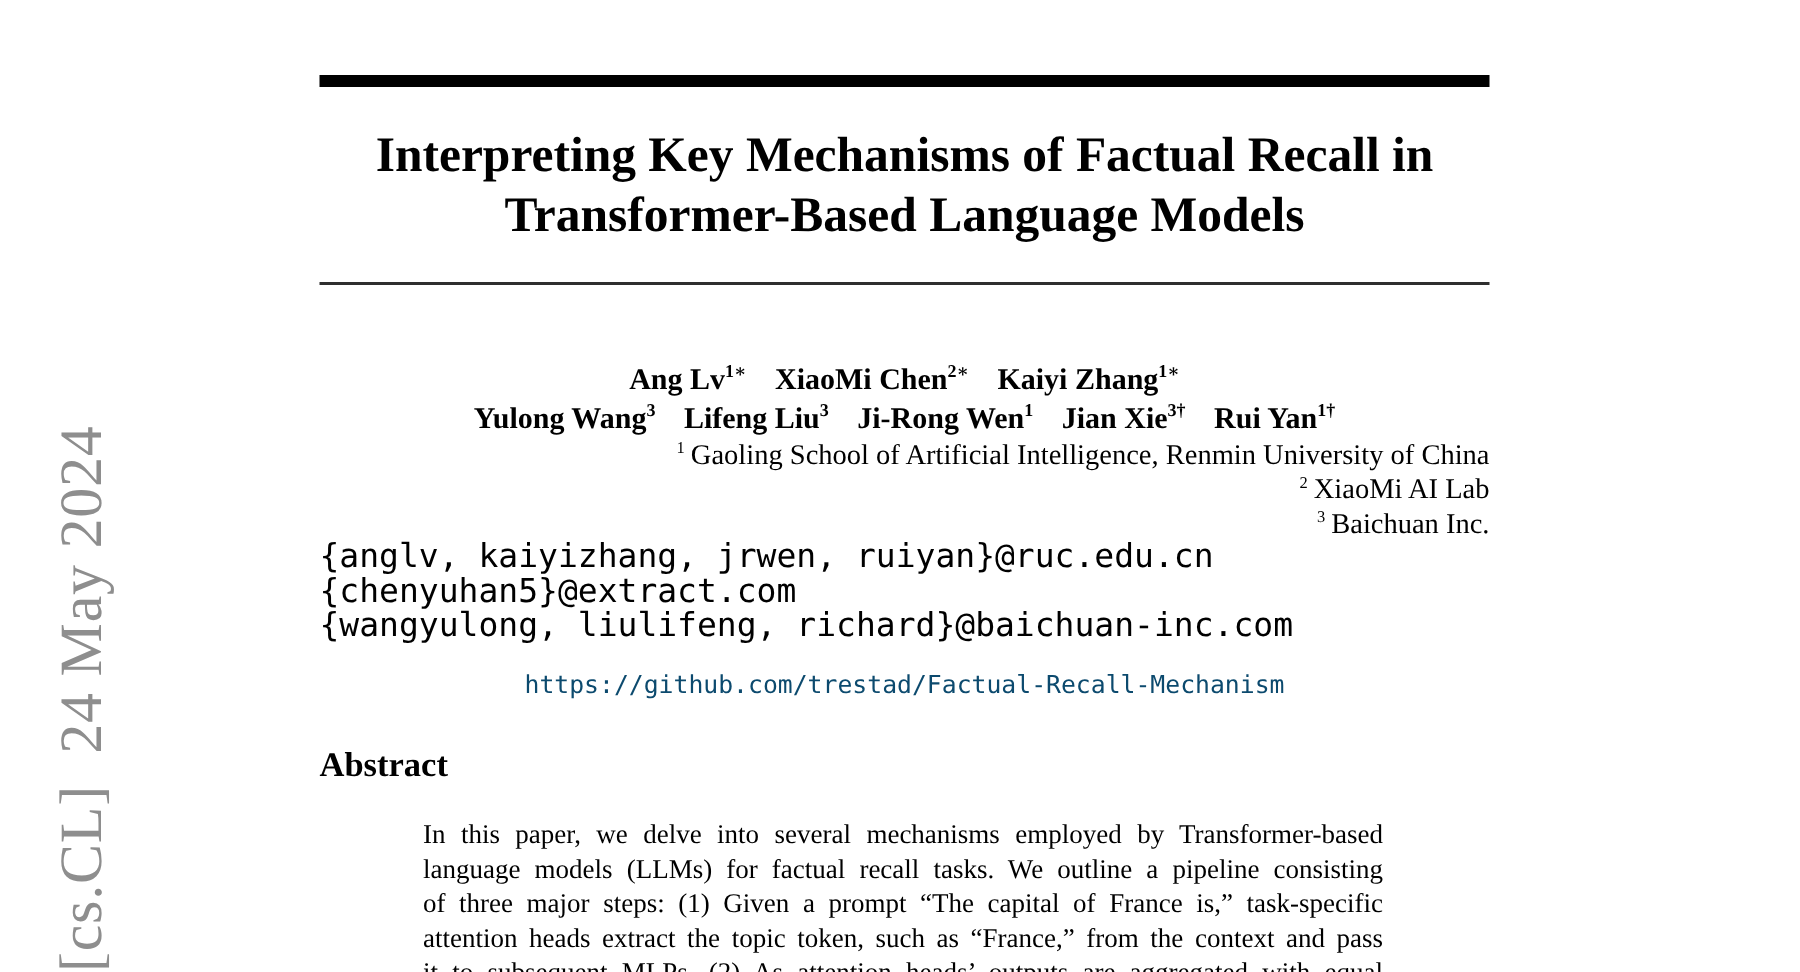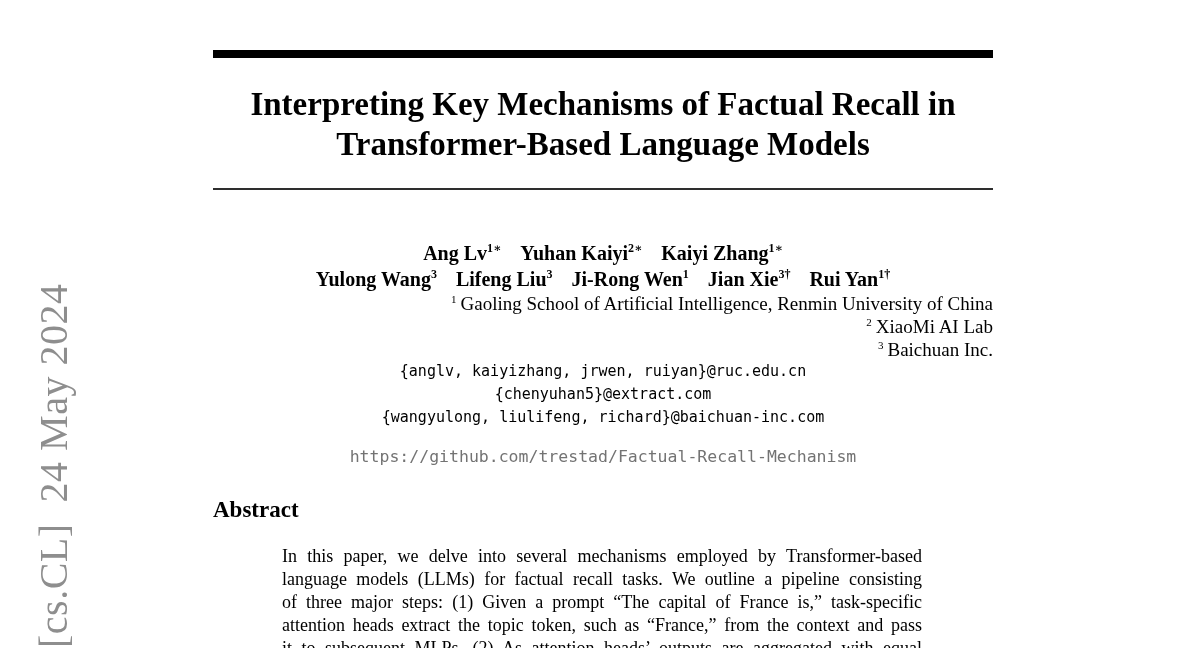--- a/index.html
+++ b/index.html
@@ -48,32 +48,32 @@
 
   .affiliations {
     position: absolute; top: 292px; left: 0; right: 0;
     text-align: right;
     font-size: 19px; line-height: 23px;
   }
   .affiliations sup { font-size: 11px; line-height: 0; margin-right: 4px; }
 
   .emails {
     position: absolute; top: 360px; left: 0; right: 0;
-    text-align: center;
+    text-align: left;
     font-family: "DejaVu Sans Mono", "Liberation Mono", monospace;
-    font-size: 15px; line-height: 23px;
+    font-size: 22px; line-height: 23px;
   }
 
   .repo {
     position: absolute; top: 447px; left: 0; right: 0;
     text-align: center;
     font-family: "DejaVu Sans Mono", "Liberation Mono", monospace;
     font-size: 16.5px;
   }
-  .repo-link { color: #737373; text-decoration: none; cursor: pointer; }
+  .repo-link { color: #0c4a6e; text-decoration: none; cursor: pointer; }
 
   .abs-heading {
     position: absolute; top: 497px; left: 0; right: 0;
     text-align: left;
     font-size: 23px; font-weight: 700;
   }
 
   .abstract {
     position: absolute; top: 545px; left: 69px; width: 640px;
     font-size: 18px; line-height: 23px;
@@ -94,21 +94,21 @@
     <div class="title">
       <div>Interpreting Key Mechanisms of Factual Recall in</div>
       <div>Transformer-Based Language Models</div>
     </div>
 
     <div class="rule-thin"></div>
 
     <div class="authors">
       <div class="author-row">
         <span class="author"><span>Ang Lv</span><sup>1∗</sup></span>
-        <span class="author"><span>Yuhan Kaiyi</span><sup>2∗</sup></span>
+        <span class="author"><span>XiaoMi Chen</span><sup>2∗</sup></span>
         <span class="author"><span>Kaiyi Zhang</span><sup>1∗</sup></span>
       </div>
       <div class="author-row">
         <span class="author"><span>Yulong Wang</span><sup>3</sup></span>
         <span class="author"><span>Lifeng Liu</span><sup>3</sup></span>
         <span class="author"><span>Ji-Rong Wen</span><sup>1</sup></span>
         <span class="author"><span>Jian Xie</span><sup>3†</sup></span>
         <span class="author"><span>Rui Yan</span><sup>1†</sup></span>
       </div>
     </div>

